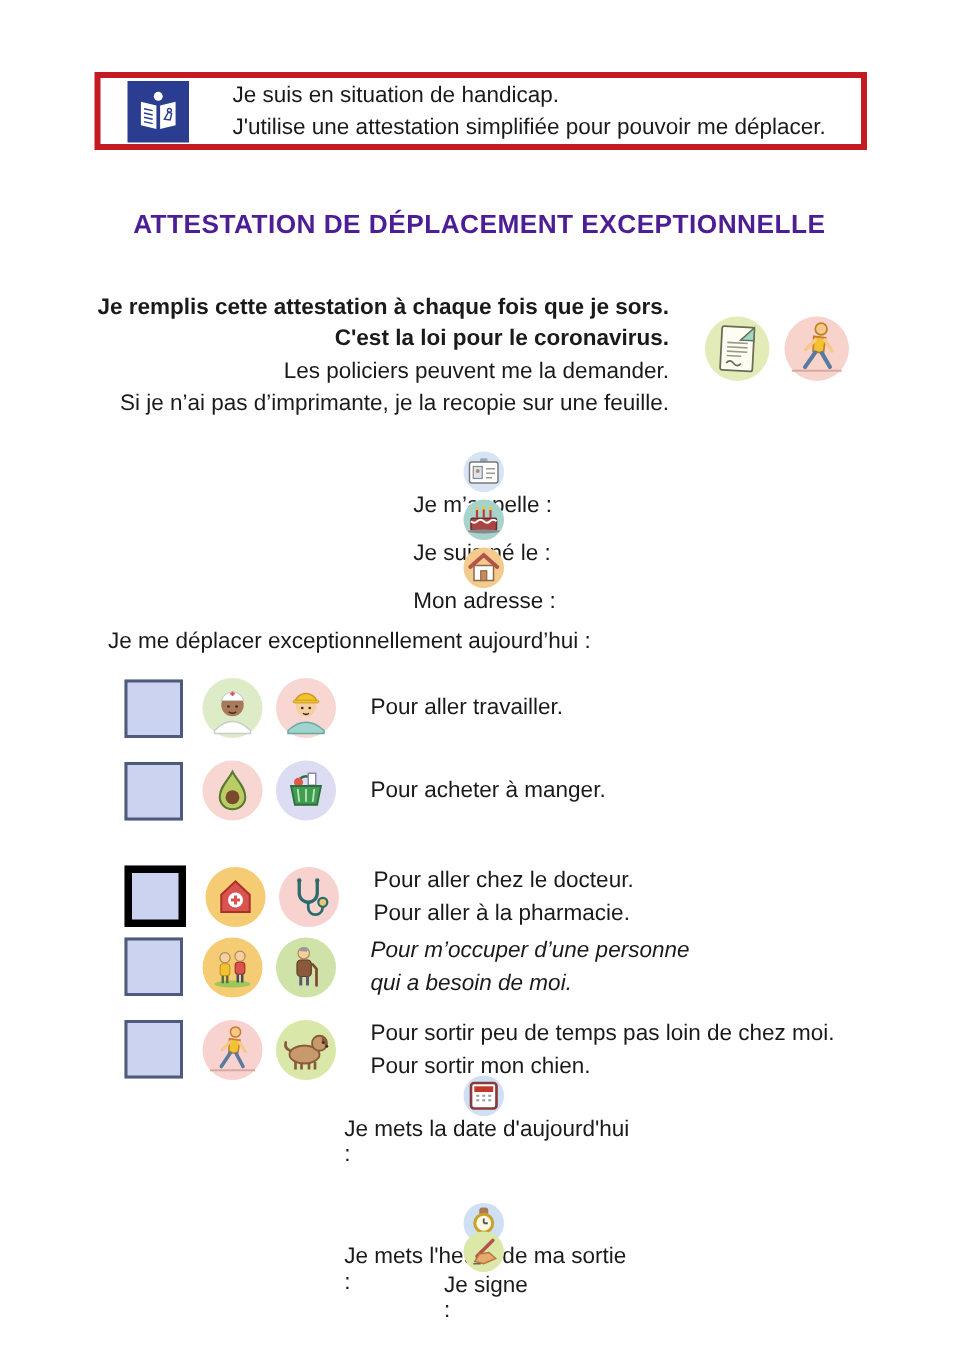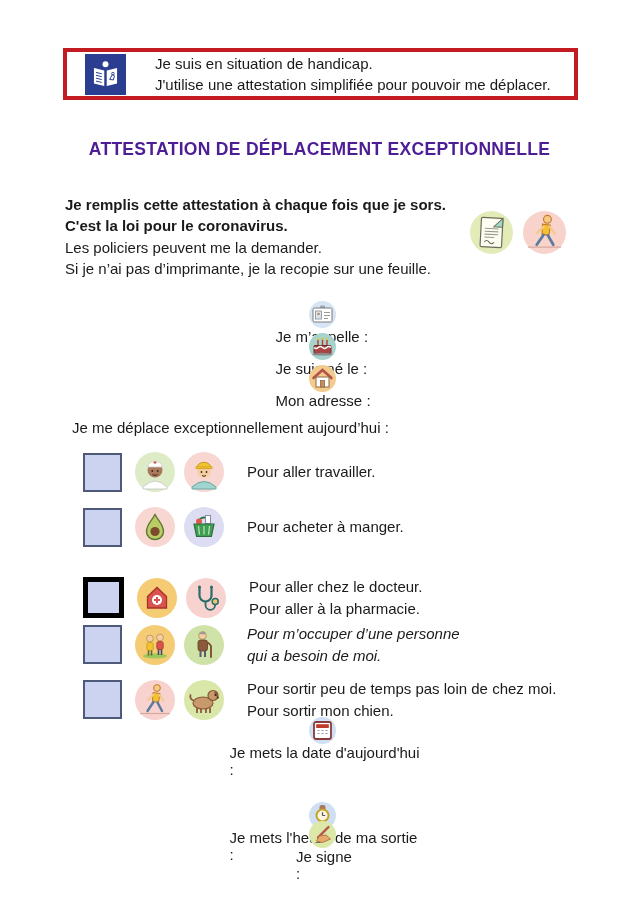--- a/index.html
+++ b/index.html
@@ -22,21 +22,21 @@
   }
   .alert-text { margin-left:29px; font-size:15px; line-height:21.5px; }
 
   
   .title {
     left:0; top:139px; width:639px; text-align:center;
     font-size:17.5px; font-weight:800; letter-spacing:0.3px; color:#4c1d95;
   }
 
   
-  .intro-text { left:65px; top:194px; font-size:15px; line-height:21.4px; }
+  .intro-text { left:65px; top:194px; font-size:15px; line-height:21.4px;text-align:right; }
   .intro-text .b { font-weight:bold; }
 
   .circle {
     border-radius:50%; display:inline-flex; align-items:center; justify-content:center;
     flex:0 0 auto;
   }
   .c43 { width:43px; height:43px; }
   .c40 { width:40px; height:40px; }
   .c27 { width:27px; height:27px; }
 
@@ -175,21 +175,21 @@
     <svg width="27" height="27" viewBox="0 0 27 27">
       <path d="M4.5 13 L13.5 5 L22.5 13" fill="none" stroke="#b5524a" stroke-width="2.6" stroke-linecap="round"></path>
       <rect x="7" y="12" width="13" height="10" fill="#fff" stroke="#8a6a4a" stroke-width="1"></rect>
       <rect x="11.5" y="15.5" width="4" height="6.5" fill="#c98d5a" stroke="#8a6a4a" stroke-width="0.8"></rect>
     </svg>
   </span>
   <span class="lbl lbl-w102">Mon adresse :</span>
   <div class="field"></div>
 </div>
 
-<div class="abs reasons-heading">Je me déplace exceptionnellement aujourd’hui :</div>
+<div class="abs reasons-heading">Je me déplacer exceptionnellement aujourd’hui :</div>
 
 <div class="abs rrow r-1">
   <div class="checkbox"></div>
   <span class="circle c40 icon-nurse-bg">
     <svg width="40" height="40" viewBox="0 0 40 40">
       <path d="M8 35 q12 -12 24 0 v2 h-24 z" fill="#fff" stroke="#ccc" stroke-width="1"></path>
       <circle cx="20" cy="18" r="7.5" fill="#a9795b"></circle>
       <path d="M12.5 15 a7.8 7.8 0 0 1 15 0 z" fill="#fff" stroke="#ccc" stroke-width="0.8"></path>
       <path d="M20 9 v3 M18.5 10.5 h3" stroke="#d9534f" stroke-width="1.2"></path>
       <circle cx="17.3" cy="19" r="0.9" fill="#3a2a1e"></circle>

